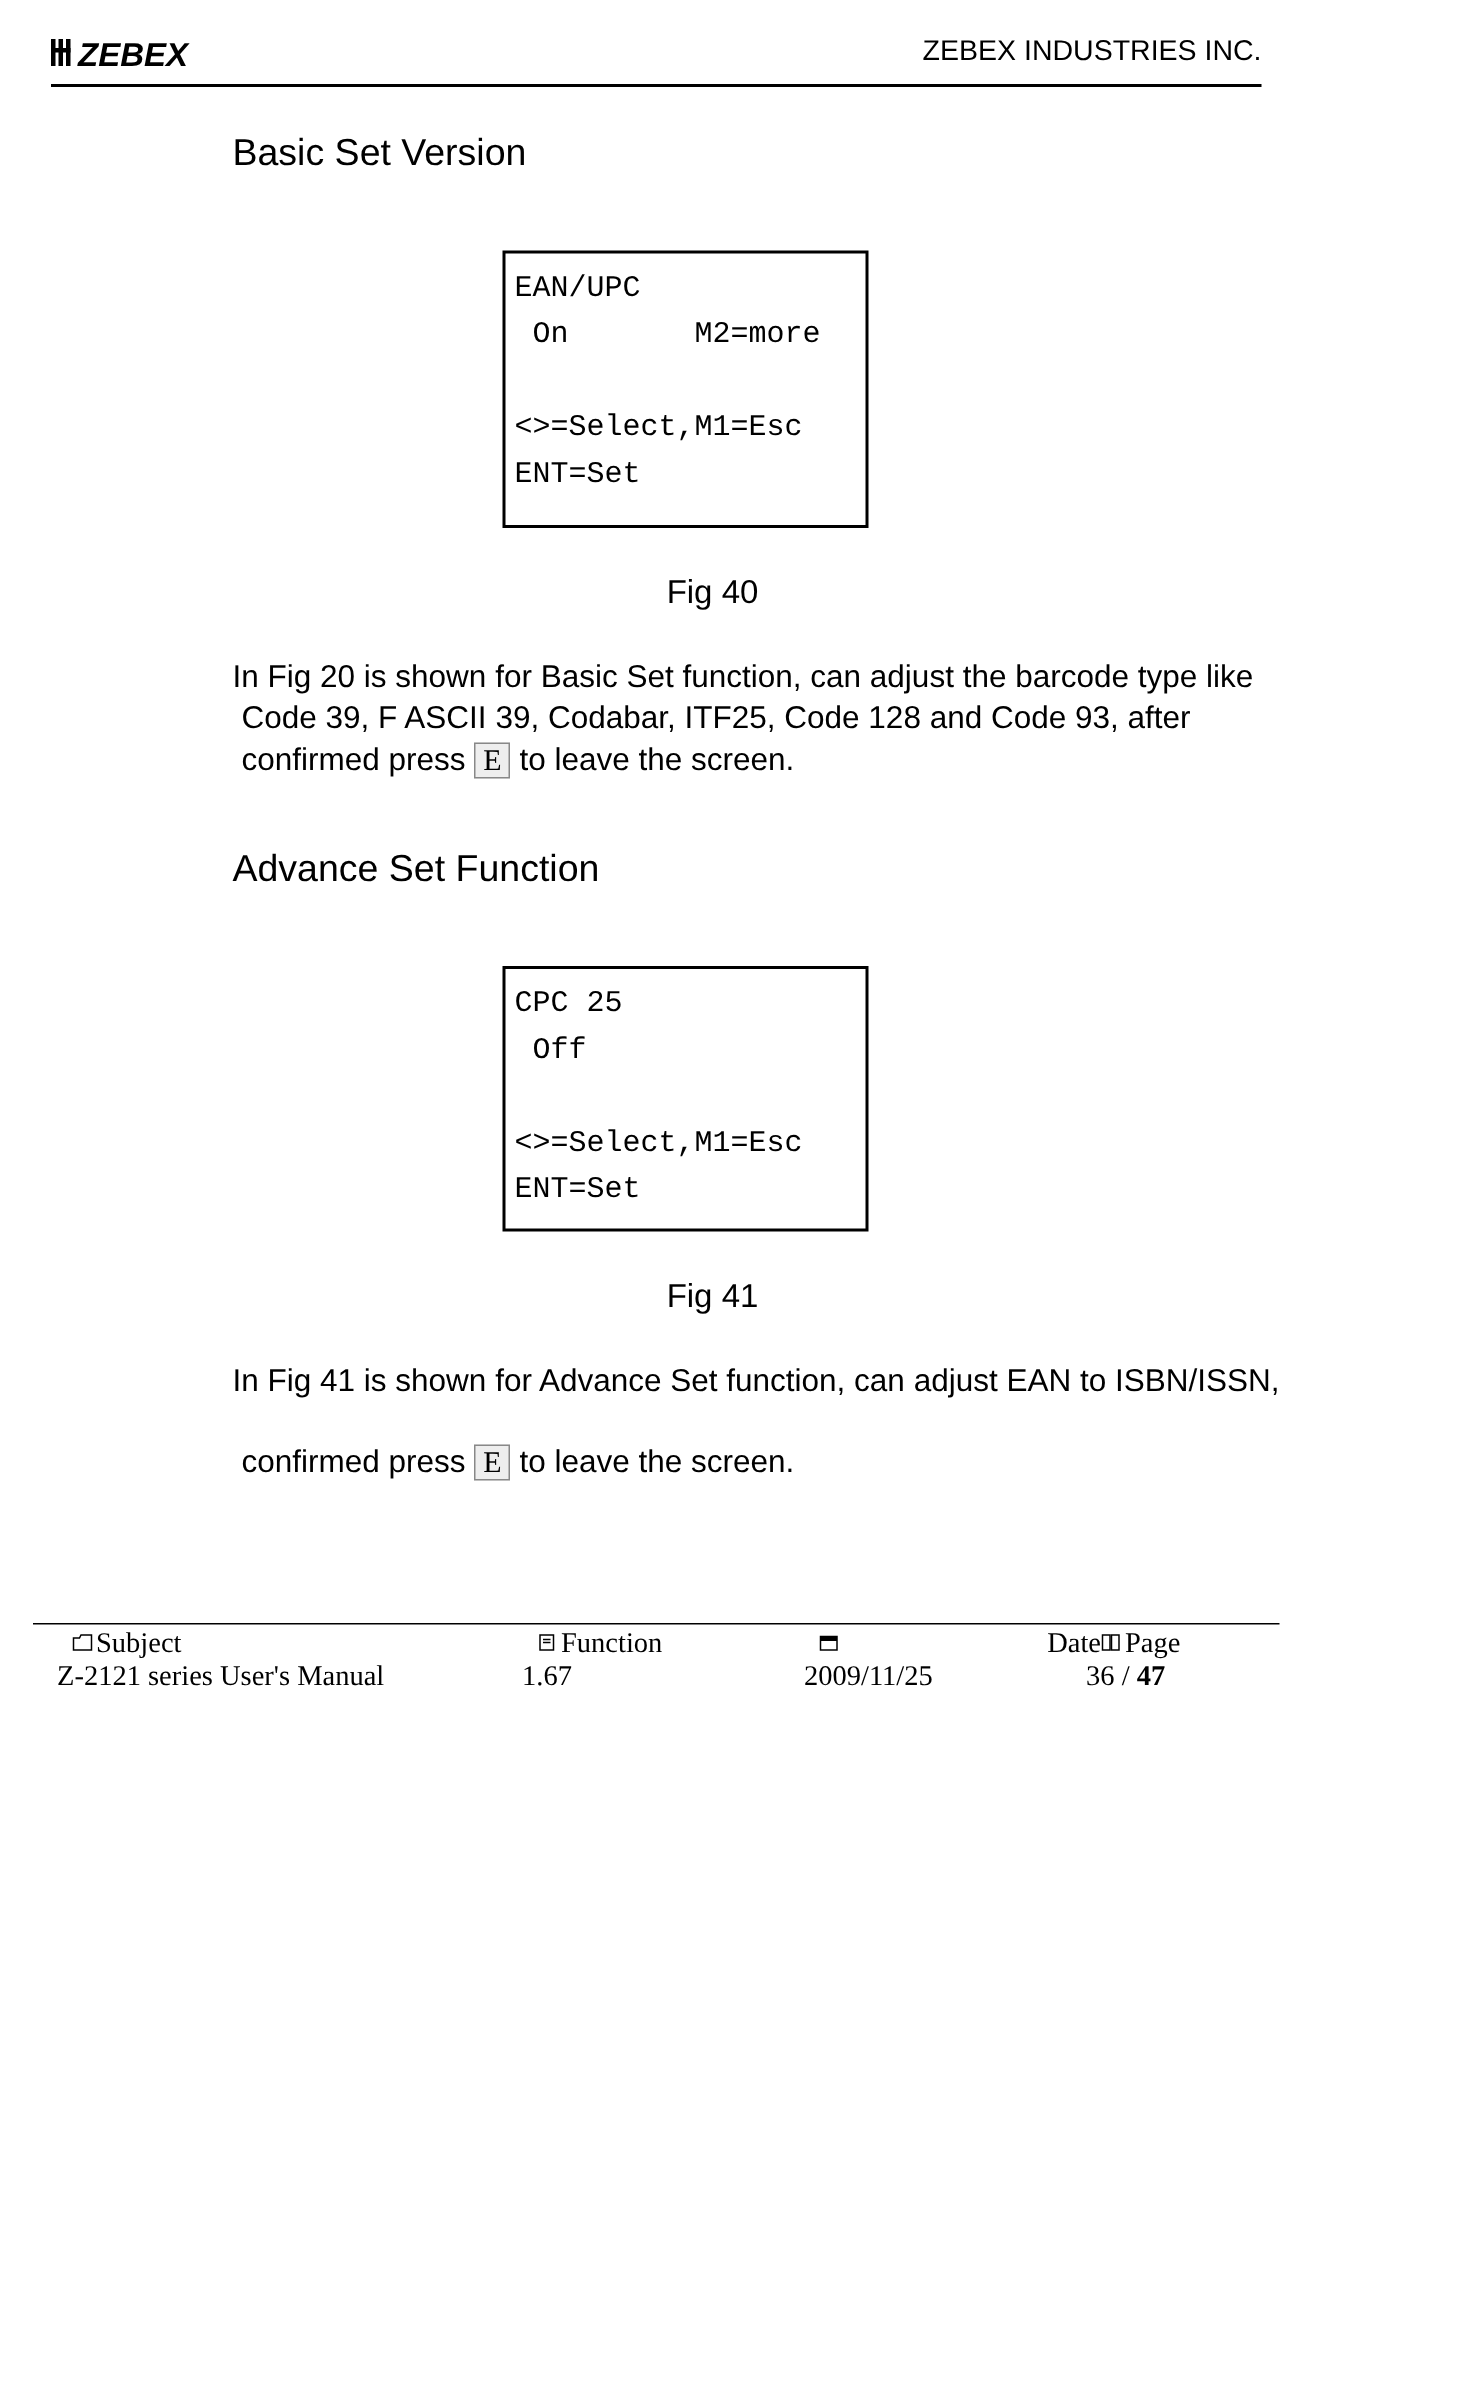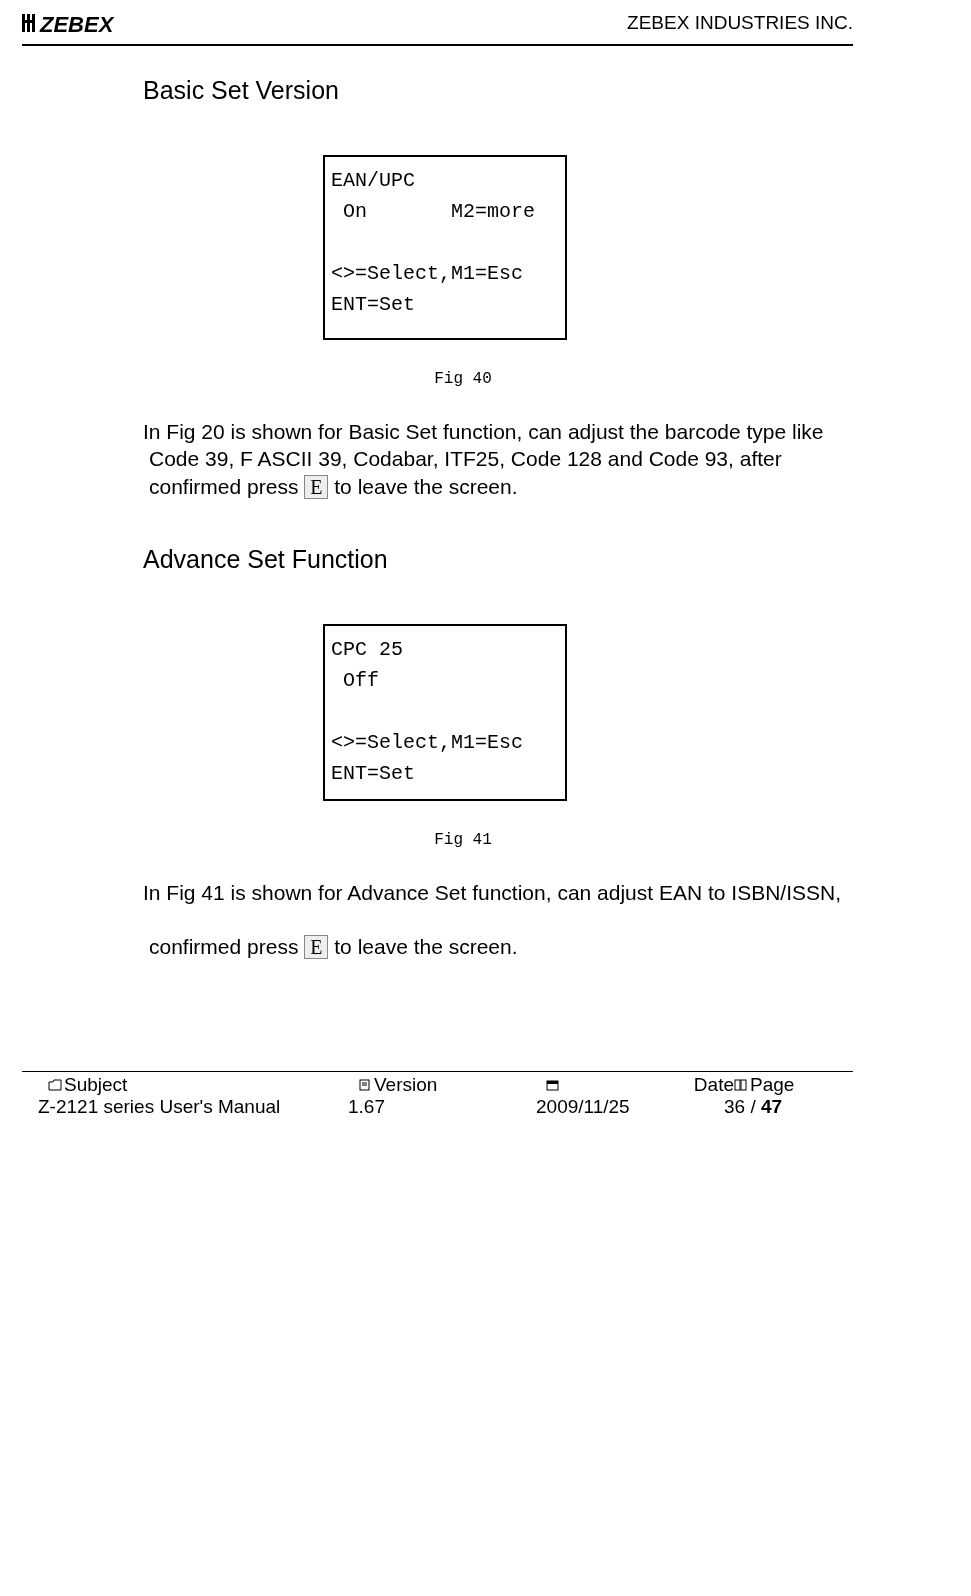--- a/index.html
+++ b/index.html
@@ -8,21 +8,21 @@
     background: #fff;
     font-family: Arial, Helvetica, sans-serif;
     color: #000;
     width: 971px;
   }
   .page {
     width: 971px;
     height: 1130px;
     position: relative;
     box-sizing: border-box;
-    padding: 0;
+    padding: 12px;
   }
   .header {
     display: flex;
     justify-content: space-between;
     align-items: center;
     padding: 10px 118px 2px 22px;
   }
   .logo {
     display: flex;
     align-items: center;
@@ -51,23 +51,22 @@
     padding: 8px 6px 18px 6px;
     margin: 0 0 30px 180px;
     font-family: "Courier New", monospace;
     font-size: 20px;
     line-height: 1.55;
     white-space: pre;
   }
   .lcd-box.lcd2 { padding-bottom: 10px; }
   .fig-caption {
     text-align: center;
-    font-size: 16px;
+    font-size: 22px;
     margin: 15px 0 30px -120px;
-    font-family: Liberation Mono, monospace;
   }
   .para {
     font-size: 21px;
     line-height: 1.3;
     margin: 0 0 45px 0;
   }
   .para .indent {
     display: block;
     padding-left: 6px;
   }
@@ -75,23 +74,24 @@
     display: inline-block;
     border: 1px solid #888;
     background: #eee;
     font-family: "Times New Roman", serif;
     padding: 0 5px;
     line-height: 1.1;
     font-size: 20px;
   }
   .footer {
     position: absolute;
-    bottom: 12px;
+    bottom: 1px;
     left: 22px;
     right: 118px;
+    font-family: Liberation Serif, serif;
   }
   .hr-bot {
     border: none;
     border-top: 1.5px solid #000;
     margin: 0 0 2px 0;
   }
   .footer-row {
     display: flex;
     font-size: 19px;
   }
@@ -180,21 +180,21 @@
         <span>Subject</span>
       </div>
       <div class="col2">
         <span class="micon">
           <svg width="14" height="12" viewBox="0 0 14 12">
               <rect x="2" y="1" width="9" height="10" fill="none" stroke="#000" stroke-width="1"></rect>
               <line x1="4" y1="4" x2="9" y2="4" stroke="#000"></line>
               <line x1="4" y1="6" x2="9" y2="6" stroke="#000"></line>
             </svg>
         </span>
-        <span>Version</span>
+        <span>Function</span>
       </div>
       <div class="col3">
         <span class="micon">
           <svg width="14" height="12" viewBox="0 0 14 12">
               <rect x="1" y="2" width="11" height="9" fill="none" stroke="#000" stroke-width="1"></rect>
               <rect x="1" y="2" width="11" height="3" fill="#000"></rect>
             </svg>
         </span>
         <span>Date</span>
       </div>

